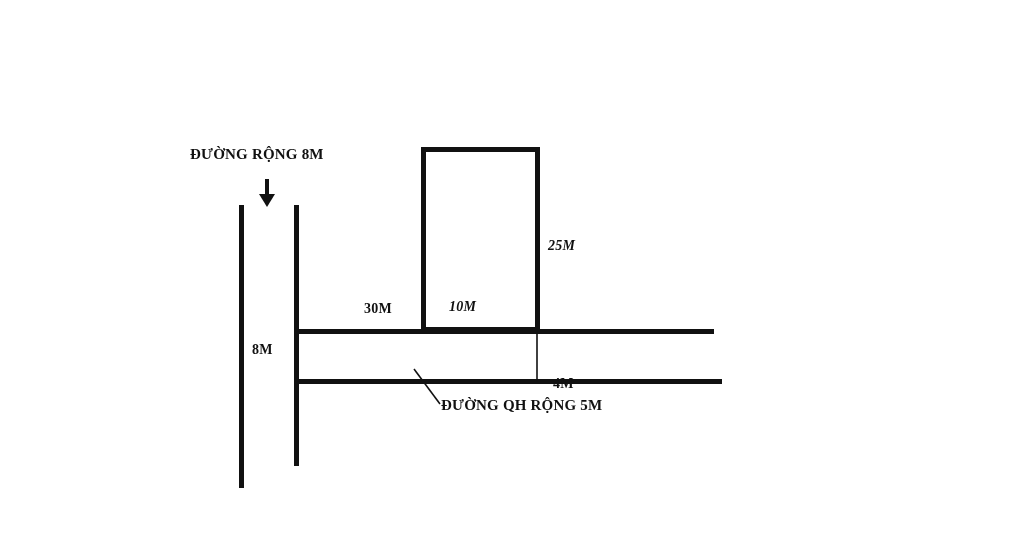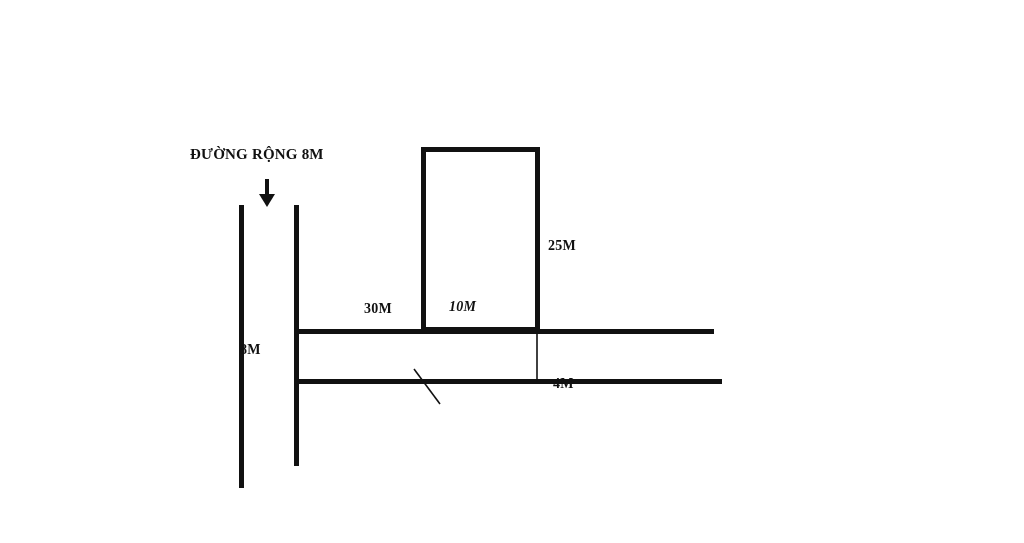--- a/index.html
+++ b/index.html
@@ -37,24 +37,24 @@
     letter-spacing: 0.2px;
     line-height: 1;
   }
   .label-dim {
     font-size: 14px;
   }
   .label-road {
     font-size: 15px;
   }
   .lbl-road-top   { left: 190px; top: 147px; }
-  .lbl-dim-8m     { left: 240px; top: 343px; }
+  .lbl-dim-8m     { left: 252px; top: 343px; }
   .lbl-dim-30m    { left: 344px; top: 302px; margin-left: 20px; }
   .lbl-dim-10m    { left: 449px; top: 300px; font-style: italic; }
-  .lbl-dim-25m    { left: 548px; top: 239px; }
+  .lbl-dim-25m    { left: 548px; top: 239px; font-style: italic; }
   .lbl-dim-4m     { left: 553px; top: 348px; margin-top: 29px; }
   .lbl-road-plan  { left: 441px; top: 398px; }
 </style>
 </head>
 <body>
 
 <div id="diagram-canvas">
 
   <svg id="diagram-svg" viewBox="0 0 1024 543">
 
@@ -83,14 +83,15 @@
   <div class="label label-dim lbl-dim-8m">8M</div>
 
   <div class="label label-dim lbl-dim-30m">30M</div>
 
   <div class="label label-dim lbl-dim-10m">10M</div>
 
   <div class="label label-dim lbl-dim-25m">25M</div>
 
   <div class="label label-dim lbl-dim-4m">4M</div>
 
+  <div class="label label-road lbl-road-plan">ĐƯỜNG QH RỘNG 5M</div>
 
 </div>
 
 </body></html>

